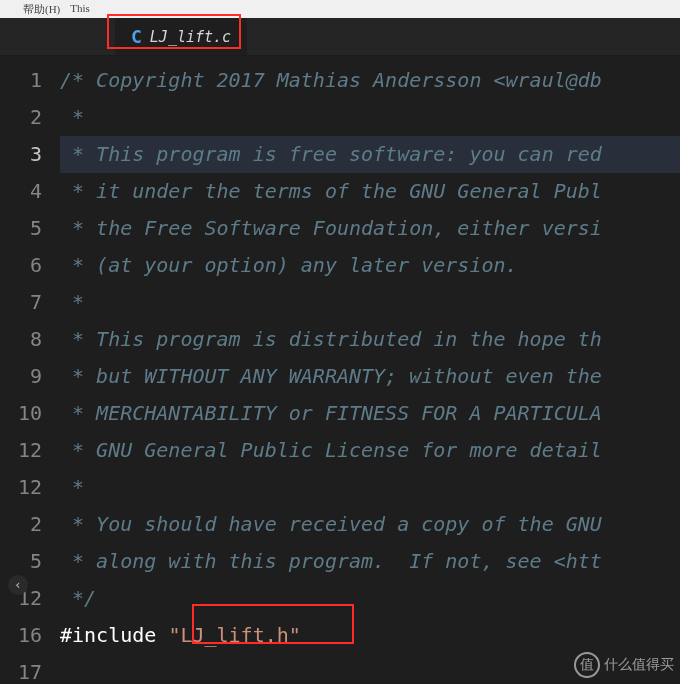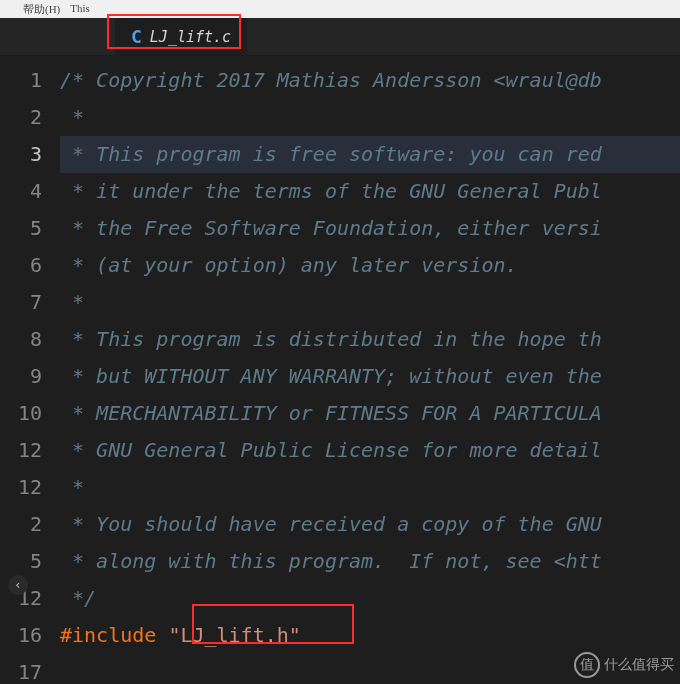--- a/index.html
+++ b/index.html
@@ -69,21 +69,21 @@
   .code {
     flex: 1;
     padding-top: 6px;
     font-size: 20px;
     font-family: Consolas, Menlo, monospace;
     white-space: pre;
     overflow: hidden;
   }
   .code .row { height: 37px; line-height: 37px; }
   .comment { color: #5e7b8a; font-style: italic; }
-  .keyword { color: #f97316; }
+  .keyword { color: #ffffff; }
   .string  { color: #ce9178; }
   .line-highlight {
     position: absolute;
     left: 0; right: 0;
     top: calc(56px + 6px + 2*37px);
     height: 37px;
     background: rgba(70,90,126,0.30);
     pointer-events: none;
   }
   .gutter-marker {

